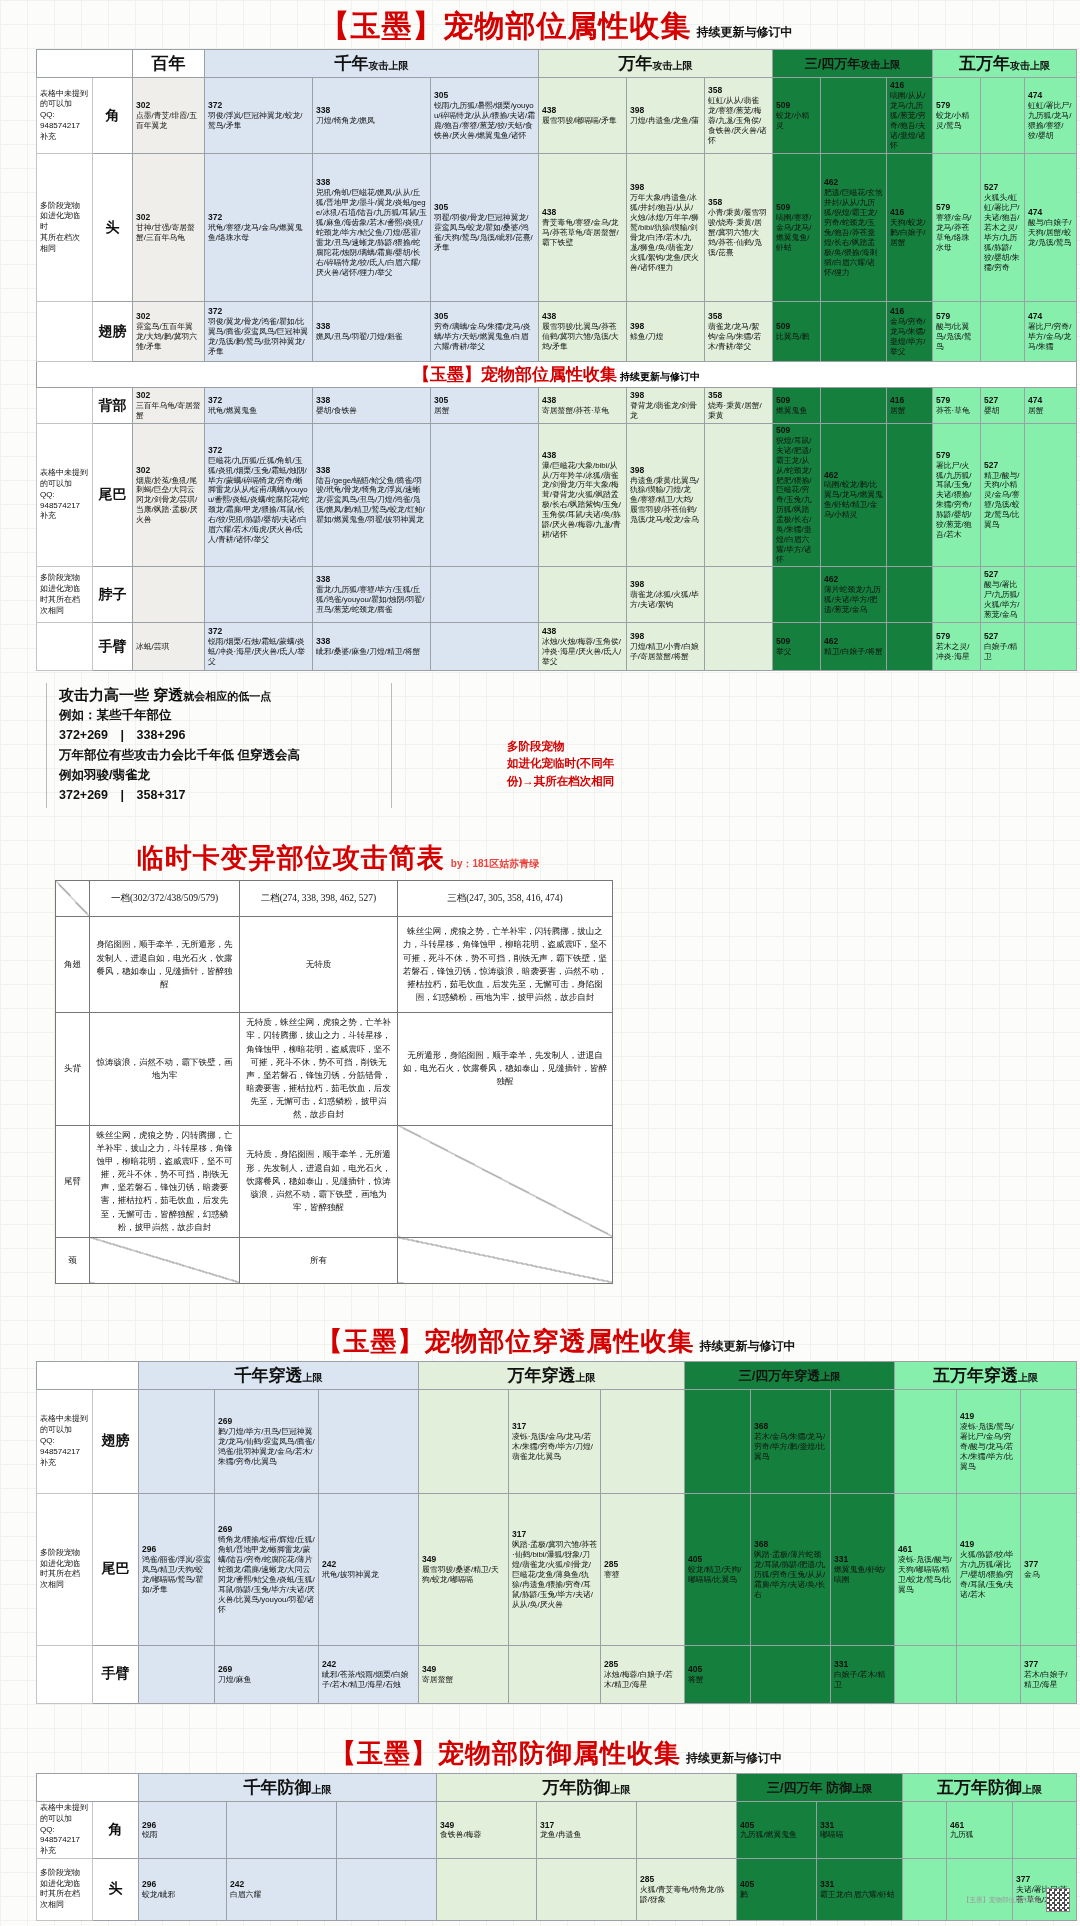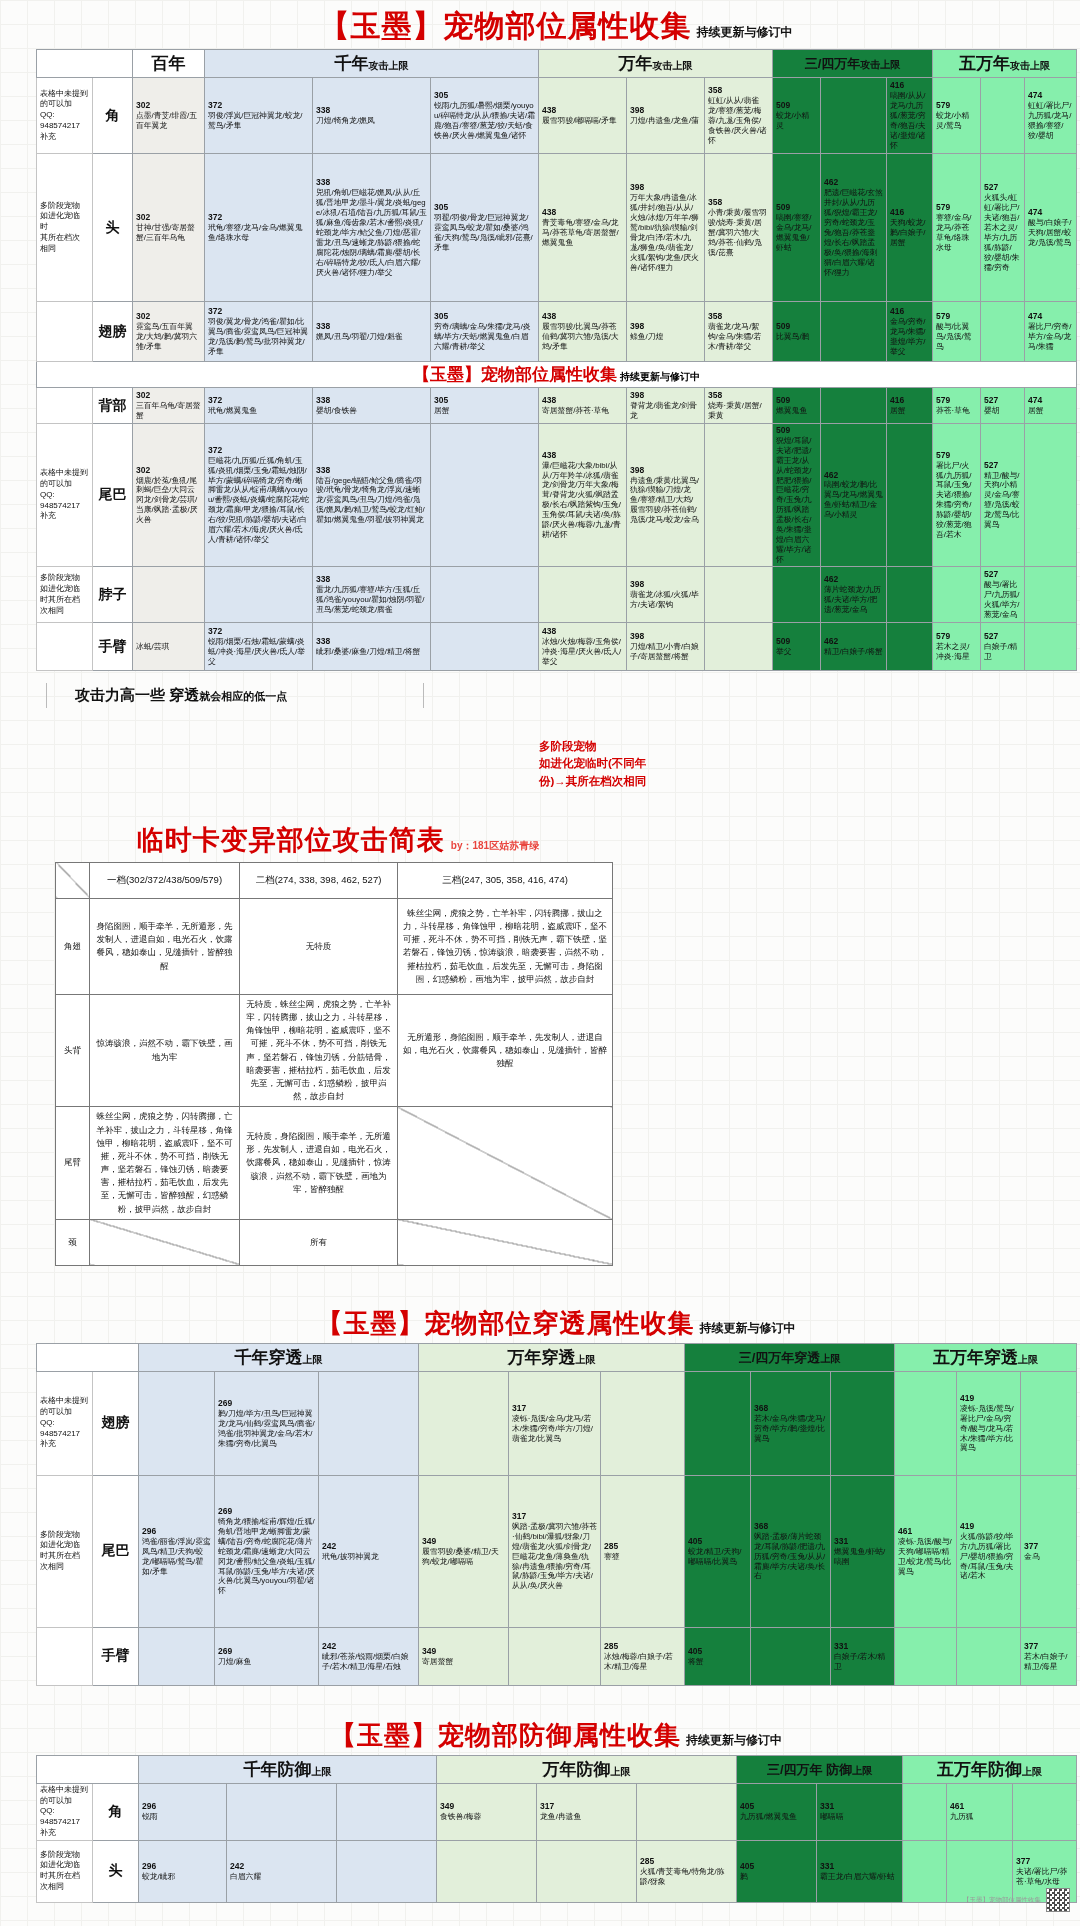--- a/index.html
+++ b/index.html
@@ -32,21 +32,21 @@
   td.t-green{background:#e2efda;}
   td.t-pink{background:#15803d;}
   td.t-purple{background:#86efac;margin-top:20px;}
   .bandcell{background:#fff;text-align:center;padding:2px;}
   .bandred{color:#d40000;font-weight:bold;font-size:17px;}
   .bandsub{color:#000;font-weight:bold;font-size:10px;margin-left:3px;}
   
   .notes{display:flex;margin:12px 0 0 46px;width:1010px;align-items:flex-start;}
   .n1{width:290px;font-size:11.5px;font-weight:bold;line-height:1.55;}
   .n1 .redline{color:#d40000;}
-  .n2{width:320px;border-left:1px solid #bbb;border-right:1px solid #bbb;padding:3px 28px;font-weight:bold;}
+  .n2{width:320px;border-left:1px solid #bbb;border-right:1px solid #bbb;padding:3px 12px;font-weight:bold;}
   .n2 .big{font-size:15px;} .n2 .small{font-size:11px;}
   .n2 .ln{font-size:12.5px;line-height:1.6;}
   .n3{color:#d40000;font-weight:bold;font-size:11.5px;margin-left:115px;margin-top:55px;white-space:pre-line;line-height:1.5;}
   
   .temp-wrap{margin:28px 0 0 55px;width:557px;}
   .temp-head{text-align:center;padding:4px 0;}
   .temp-title{color:#d40000;font-weight:bold;font-size:27px;letter-spacing:1px;margin-left:9px;}
   .temp-by{color:#e8443d;font-size:10px;font-weight:bold;margin-left:6px;}
   table.temp{border-collapse:collapse;table-layout:fixed;background:#fff;border:1px solid #666;}
   table.temp td{border:1px solid #777;font-size:8.5px;line-height:1.55;text-align:center;padding:3px 5px;vertical-align:middle;word-break:break-all;}
@@ -167,21 +167,21 @@
             <td class="dcell t-blue">
               <div class="num">338</div>
               <div class="names">兕犼/角虮/巨嵫花/嬎凤/从从/丘狐/晋地甲龙/墨斗/翼龙/炎蚳/gege/冰犼/石埴/陆吾/九历狐/耳鼠/玉狐/麻鱼/海齿象/若木/詟熙/炎犼/蛇颈龙/毕方/鲐父鱼/刀煌/恶霍/雷龙/丑鸟/速蜥龙/胨鼨/猥揄/蛇腐陀花/烛阴/璃螭/霜麂/婴胡/长右/碎嗝特龙/狡/氐人/白眉六耀/厌火兽/诸怀/狸力/举父</div>
             </td>
             <td class="dcell t-blue">
               <div class="num">305</div>
               <div class="names">羽翟/羽俊/骨龙/巨冠神翼龙/霓鸾凤鸟/蛟龙/瞿如/桑婆/鸿雀/天狗/鹫鸟/凫徯/眦邪/芘熹/矛隼</div>
             </td>
             <td class="dcell t-green">
               <div class="num">438</div>
-              <div class="names">青芠毒龟/謇簦/金乌/龙马/莽苍草龟/寄居螯蟹/燃翼鬼鱼</div>
+              <div class="names">青芠毒龟/謇簦/金乌/龙马/莽苍草龟/寄居螯蟹/霸下铁壁</div>
             </td>
             <td class="dcell t-green">
               <div class="num">398</div>
               <div class="names">万年大象/冉遗鱼/冰狐/井封/狍吾/从从/火烛/冰煌/万年羊/狮鹫/bibi/犰狳/猰貐/剑骨龙/白泽/若木/九尨/狮鱼/奂/翡雀龙/火狐/絮钩/龙鱼/厌火兽/诸怀/狸力</div>
             </td>
             <td class="dcell t-green">
               <div class="num">358</div>
               <div class="names">小青/秉黄/履雪羽骏/烧寿·秉黄/居蟹/冀羽六雏/大鸩/莽苍·仙鹤/凫徯/芘熹</div>
             </td>
             <td class="dcell t-pink">
@@ -439,40 +439,47 @@
             <td class="dcell t-purple"></td>
           </tr>
         </tbody>
       </table>
     </div>
 </div>
 
 <div class="notes">
   <div class="n2">
     <div><span class="big">攻击力高一些 穿透</span><span class="small">就会相应的低一点</span></div>
+    <div id="n2-lines">
+        <div class="ln">例如：某些千年部位</div>
+        <div class="ln">372+269　|　338+296</div>
+        <div class="ln">万年部位有些攻击力会比千年低  但穿透会高</div>
+        <div class="ln">例如羽骏/翡雀龙</div>
+        <div class="ln">372+269　|　358+317</div>
+      </div>
   </div>
   <div class="n3">多阶段宠物
 如进化宠临时(不同年
 份)→其所在档次相同</div>
 </div>
 
 <div class="temp-wrap">
   <div class="temp-head">
     <span class="temp-title">临时卡变异部位攻击简表</span><span class="temp-by">by：181区姑苏青绿</span>
   </div>
   <div id="temp-mount">
       <table class="temp" style="width: 557px;">
         <colgroup>
           <col style="width: 34px;">
           <col style="width: 150px;">
           <col style="width: 158px;">
           <col style="width: 215px;">
         </colgroup>
         <tbody>
-          <tr style="height: 36px;">
+          <tr style="height: 36px; font-family: Liberation Serif, serif;">
             <td class="diag"></td>
             <td class="th">一档(302/372/438/509/579)</td>
             <td class="th">二档(274, 338, 398, 462, 527)</td>
             <td class="th">三档(247, 305, 358, 416, 474)</td>
           </tr>
           <tr style="height: 96px;">
             <td>角翅</td>
             <td>身陷囹圄，顺手牵羊，无所遁形，先发制人，进退自如，电光石火，饮露餐风，稳如泰山，见缝插针，皆醉独醒</td>
             <td>无特质</td>
             <td>蛛丝尘网，虎狼之势，亡羊补牢，闪转腾挪，拔山之力，斗转星移，角锋蚀甲，柳暗花明，盗威震吓，坚不可摧，死斗不休，势不可挡，削铁无声，霸下铁壁，坚若磐石，锋蚀刃锈，惊涛骇浪，暗袭要害，岿然不动，摧枯拉朽，茹毛饮血，后发先至，无懈可击，身陷囹圄，幻惑鳞粉，画地为牢，披甲岿然，故步自封</td>

